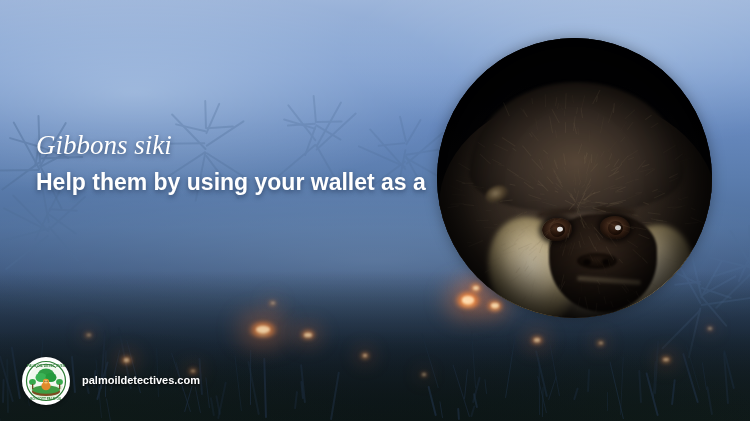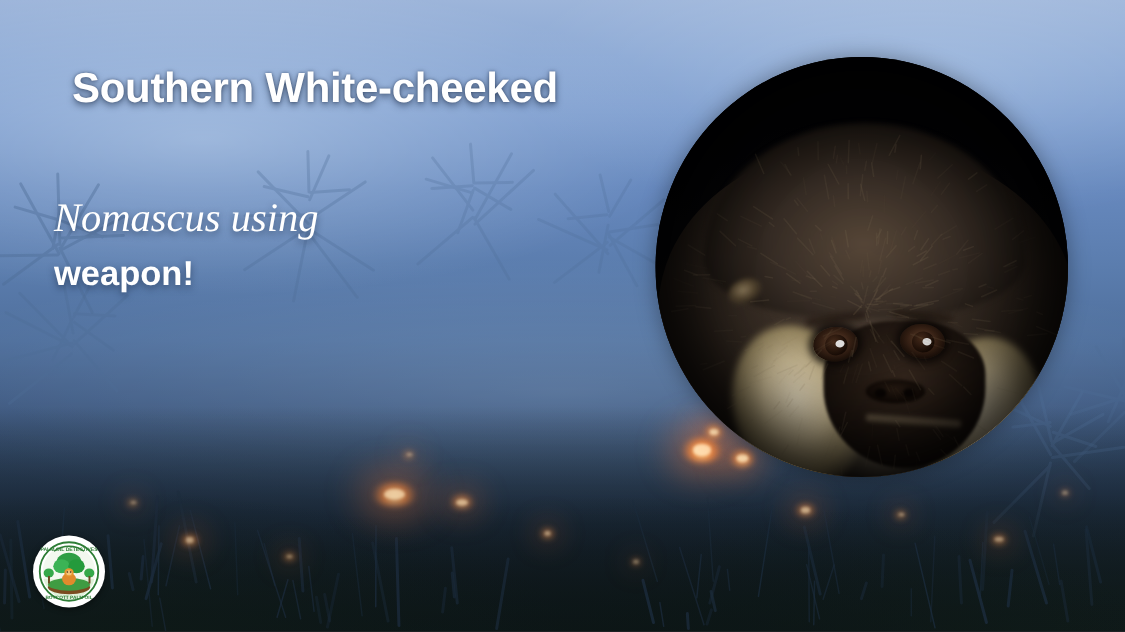--- a/index.html
+++ b/index.html
@@ -733,25 +733,24 @@
         <i style="left: 182.646px; top: 80.7038px; height: 11.8408px; transform: rotate(393.343deg); opacity: 0.13;"></i>
         <i style="left: 95.2407px; top: 59.9437px; height: 6.13655px; transform: rotate(354.413deg); opacity: 0.38;"></i>
         <i style="left: 143.879px; top: 231.587px; height: 11.7568px; transform: rotate(183.196deg); opacity: 0.13;"></i>
         <i style="left: 168.674px; top: 152.44px; height: 16.7127px; transform: rotate(434.838deg); opacity: 0.51;"></i>
       </div>
     <div class="p-vig"></div>
   </div>
 
   <div class="textblock">
     <div class="title">
-      <span>Southern White-cheeked</span>
-    </div>
-    <div class="sciname">Nomascus using</div>
+    </div>
+    <div class="sciname">Gibbons siki</div>
     <div class="body">
-      <span class="ln">weapon!</span>
+      <span class="ln">Help them by using your wallet as a</span>
     </div>
     <div class="tags">
     </div>
   </div>
 
   <div class="footer">
     <div class="logo">
       <svg width="46" height="46" viewBox="0 0 46 46" aria-hidden="true">
         <circle cx="23" cy="23" r="22" fill="#ffffff"></circle>
         <circle cx="23" cy="23" r="19.5" fill="none" stroke="#2e7d36" stroke-width="1.2"></circle>
@@ -771,16 +770,17 @@
         <ellipse cx="9.5" cy="24" rx="3.4" ry="3" fill="#35a84a"></ellipse>
         <rect x="9" y="26" width="1.3" height="5" fill="#6b4a22"></rect>
         <ellipse cx="36.5" cy="24" rx="3.4" ry="3" fill="#35a84a"></ellipse>
         <rect x="36" y="26" width="1.3" height="5" fill="#6b4a22"></rect>
         <path d="M13 9.5 a17 17 0 0 1 20 0" fill="none" stroke="#2e7d36" stroke-width="1"></path>
         <text x="23" y="9.4" text-anchor="middle" font-family="Liberation Sans, sans-serif" font-size="3.4" font-weight="700" fill="#2e7d36">PALM OIL DETECTIVES</text>
         <text x="23" y="41.6" text-anchor="middle" font-family="Liberation Sans, sans-serif" font-size="3.2" font-weight="700" fill="#2e7d36">BOYCOTT PALM OIL</text>
       </svg>
     </div>
     <div class="foot-text">
+      <span class="ln">palmoildetectives.com</span>
     </div>
   </div>
 
 </div>
 
 </body></html>

